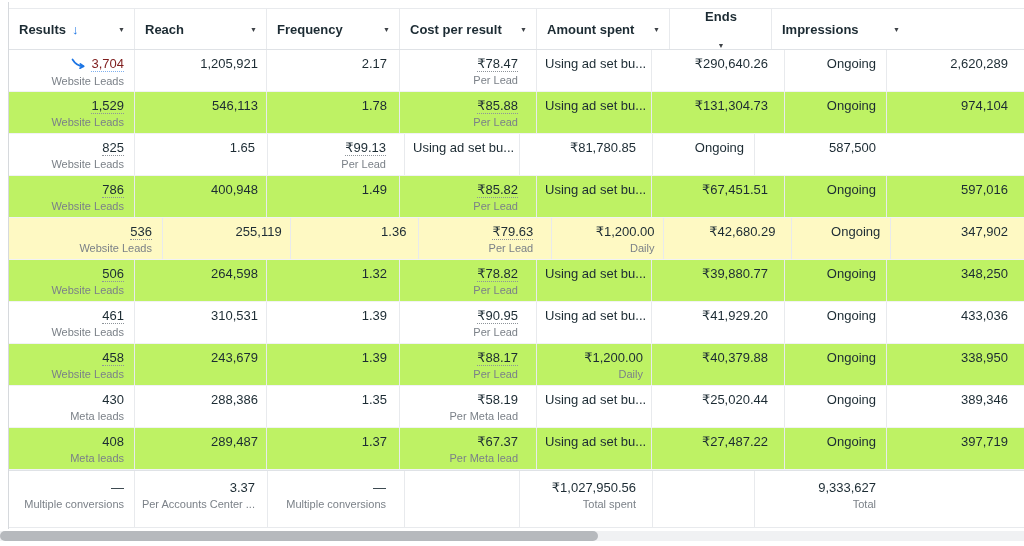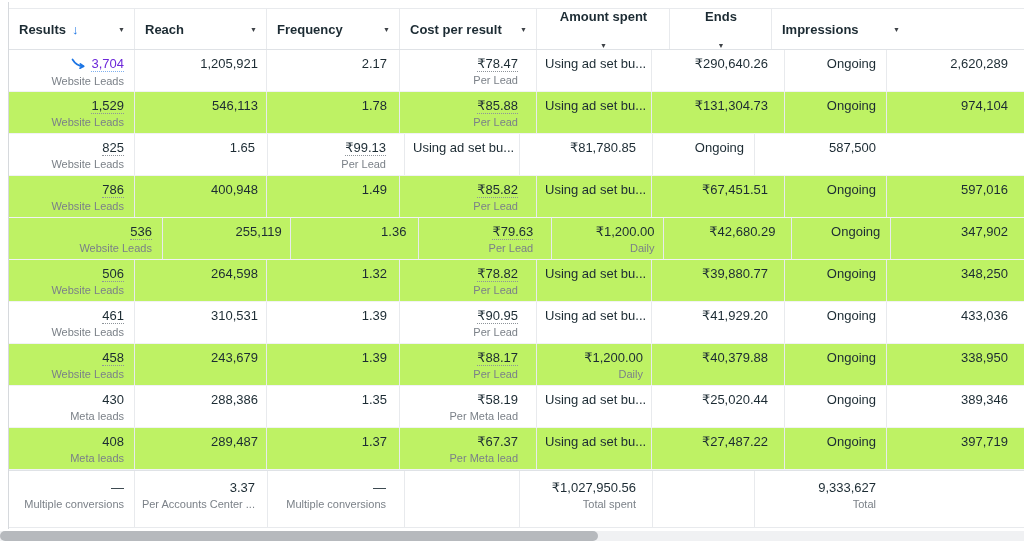--- a/index.html
+++ b/index.html
@@ -7,46 +7,46 @@
     position:relative; width:1024px; height:546px; background:#ffffff;
     font-family:"Liberation Sans","DejaVu Sans",sans-serif; color:#1c2b33;
     overflow:hidden;
   }
   .left-edge { position:absolute; left:8px; top:2px; width:1px; height:527px; background:#d6d9dd; }
 
   .table { position:absolute; left:9px; top:8px; width:1015px; }
 
   .tr { display:flex; height:42px; box-sizing:border-box; background:#ffffff; border-bottom:1px solid #f1f2f5; }
   .tr.alt { background:#bef264; }
-  .tr.selected { background:#bef264;padding-left:32px; }
+  .tr.selected { background:#fef9c3;padding-left:32px; }
 
   .thead { border-top:1px solid #e8eaed; border-bottom:1px solid #dfe2e6; background:#fff; }
   .th {
     box-sizing:border-box; display:flex; align-items:center; justify-content:space-between;
     padding:0 9px 0 10px; border-right:1px solid #e8eaed;
     font-weight:700; font-size:13px; color:#1c2b33; white-space:nowrap; overflow:hidden;
   }
   .lbl-group { display:flex; align-items:center; gap:6px; }
   .sort-icon { color:#1b74e4; font-size:13px; font-weight:400; }
   .caret { font-size:7px; color:#3e4247; flex:0 0 auto; }
 
   .td { box-sizing:border-box; border-right:1px solid #e8eaed; padding-top:5px; overflow:hidden; }
   .right { text-align:right; }
   .c1 { width:126px; } .c2 { width:132px; } .c3 { width:133px; } .c4 { width:137px; }
-  .c5 { width:115px; } .c6 { width:133px;flex-direction:column; } .c7 { width:102px;flex-direction:column; } .c8 { width:137px; border-right:none; }
+  .c5 { width:115px; } .c6 { width:133px; } .c7 { width:102px;flex-direction:column; } .c8 { width:137px; border-right:none; }
   .c1.td { padding-right:10px; } .c2.td { padding-right:8px; } .c3.td { padding-right:12px; }
   .c4.td { padding-right:18px; } .c6.td { padding-right:16px; } .c7.td { padding-right:10px; }
   .c8.td { padding-right:16px; }
   .c5.td { text-align:left; padding-left:8px; }
   .c5.td.right { text-align:right; padding-left:0; padding-right:8px; }
 
   .val { font-size:13px; line-height:17px; color:#1c2b33; white-space:nowrap; }
   .sub { font-size:11px; line-height:14px; color:#7b8188; margin-top:1px; white-space:nowrap; }
   .u { border-bottom:1px dotted #8d9399; }
-  .link { color:#6d28d9; }
+  .link { color:#7f1d1d; }
   .link.u { border-bottom-color:#7fb0ef; }
   .trend-icon { display:inline-block; margin-right:5px; vertical-align:-1px; }
 
   .tfoot { height:58px; background:#ffffff; border-top:1px solid #dfe2e6; border-bottom:1px solid #e8eaed; }
   .tfoot .td { padding-top:8px; }
 
   .hscroll { position:absolute; left:0; top:531px; width:1024px; height:10px; background:#f0f1f3; }
   .hscroll-thumb { position:absolute; left:0; top:0; width:598px; height:10px; background:#b6b9bd; border-radius:5px; }
 </style>
 </head>

